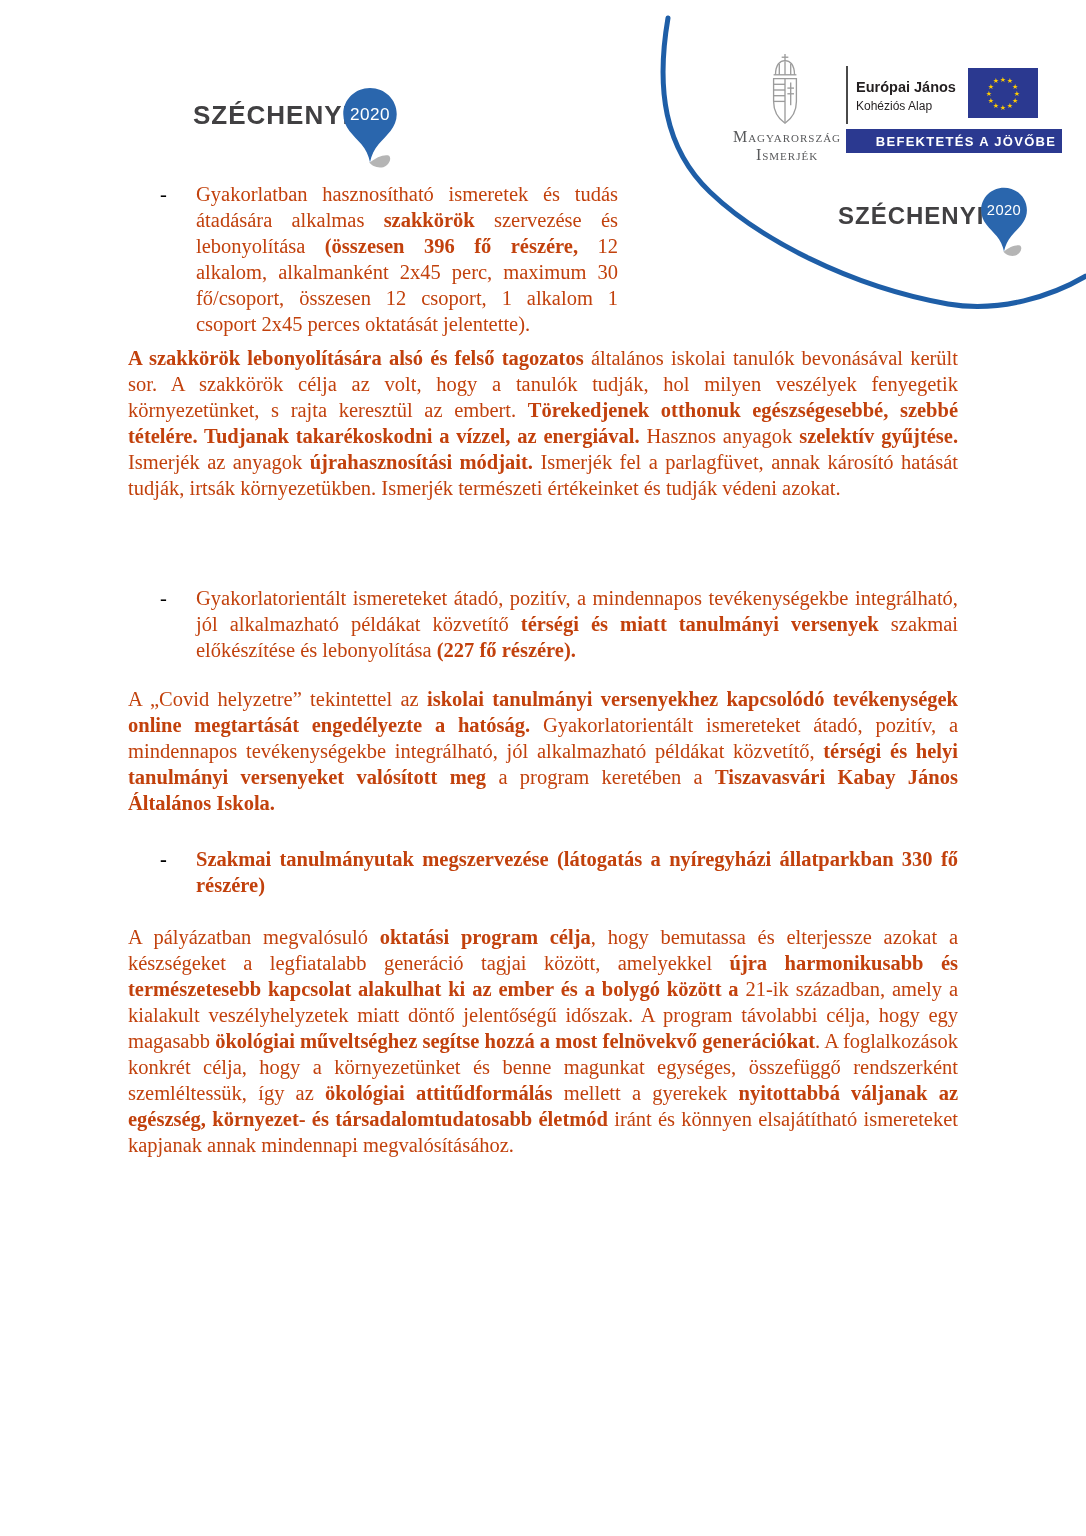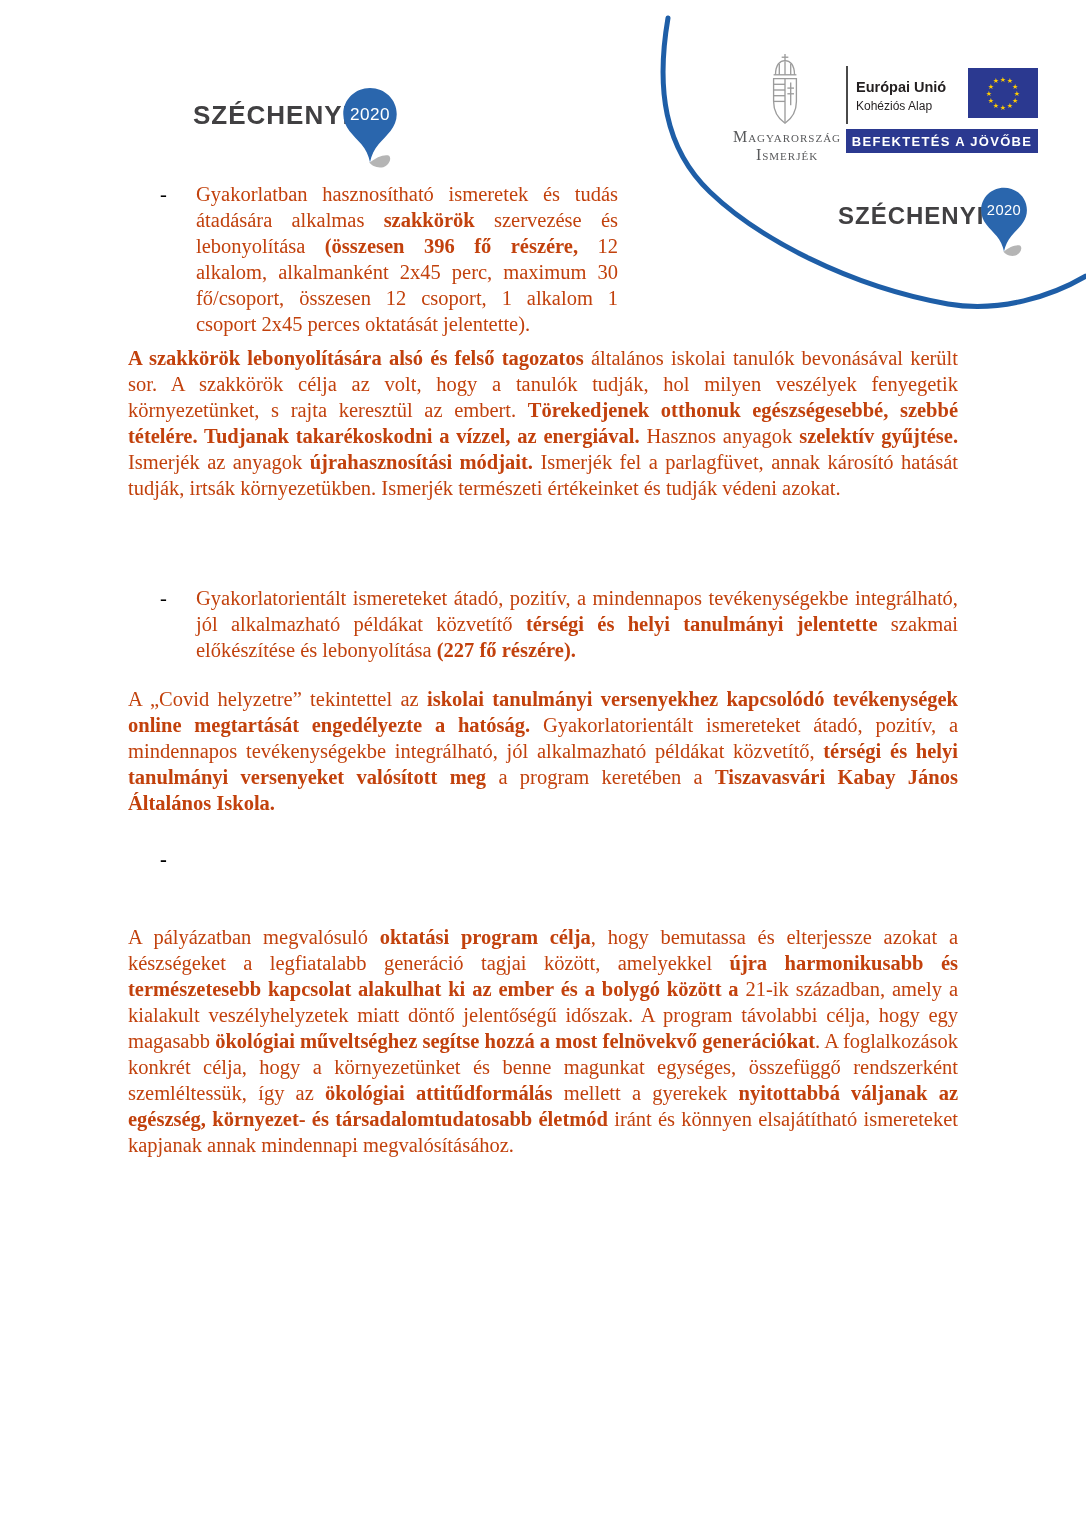--- a/index.html
+++ b/index.html
@@ -26,21 +26,21 @@
     font-family:"Liberation Serif","DejaVu Serif",serif;
     font-variant:small-caps;color:#58595b;text-align:center;
     font-size:16px;line-height:18px;letter-spacing:1px;
   }
   .eu-label{font-family:"Liberation Sans","DejaVu Sans",sans-serif;color:#231f20;}
   .eu-label .l1{font-weight:bold;font-size:14.5px;line-height:19px;}
   .eu-label .l2{font-size:12px;line-height:19px;}
   .banner{
     font-family:"Liberation Sans","DejaVu Sans",sans-serif;font-weight:bold;
     color:#ffffff;display:flex;align-items:center;justify-content:center;
-    font-size:13px;letter-spacing:1.3px;white-space:nowrap;
+    font-size:13px;letter-spacing:1.3px;white-space:nowrap;padding-left:24px;
   }
   .vdivider{width:1.5px;background:#4a4a4a;}
 </style>
 </head>
 <body>
 
 <div id="page">
 
   <div class="abs" style="left:190px;top:86px;width:260px;height:90px;">
     <span class="abs sz-wordmark" style="left:3px;top:14px;font-size:26px;">SZÉCHENYI</span>
@@ -76,21 +76,21 @@
     </g>
   </svg>
   <div class="abs govt-label" style="left:726px;top:128px;width:122px;">
     <div>Magyarország</div>
     <div>Ismerjék</div>
   </div>
 
   <div class="abs vdivider" style="left:846px;top:66px;height:58px;"></div>
 
   <div class="abs eu-label" style="left:856px;top:78px;">
-    <div class="l1">Európai Unió</div>
+    <div class="l1">Európai János</div>
     <div class="l2">Kohéziós Alap</div>
   </div>
 
   <svg class="abs" style="left:968px;top:68px;" width="70" height="50" viewBox="0 0 70 50">
     <rect x="0" y="0" width="70" height="50" fill="#2b3990"></rect>
     <g fill="#ffcc00" font-size="7" font-family="DejaVu Sans, sans-serif" text-anchor="middle">
       <text x="35" y="13.5">★</text>
         <text x="42" y="15.4">★</text>
         <text x="47.1" y="20.5">★</text>
       <text x="49" y="27.5">★</text>
@@ -115,21 +115,22 @@
       <text x="30" y="36" text-anchor="middle" fill="#ffffff" font-family="Liberation Sans, DejaVu Sans, sans-serif" font-size="18" font-weight="400" letter-spacing="0.5">2020</text>
     </svg>
   </div>
 
   <span class="abs marker" style="left:160px;top:181px;">-</span>
   <div class="abs bodytext" style="left:196px;top:181px;width:422px;"><span>Gyakorlatban hasznosítható ismeretek és tudás átadására alkalmas </span><span class="b">szakkörök</span><span> szervezése és lebonyolítása </span><span class="b">(összesen 396 fő részére,</span><span> 12 alkalom, alkalmanként 2x45 perc, maximum 30 fő/csoport, összesen 12 csoport, 1 alkalom 1 csoport 2x45 perces oktatását jelentette).</span></div>
 
   <div class="abs bodytext" style="left:128px;top:345px;width:830px;"><span class="b">A szakkörök lebonyolítására alsó és felső tagozatos</span><span> általános iskolai tanulók bevonásával került sor. A szakkörök célja az volt, hogy a tanulók tudják, hol milyen veszélyek fenyegetik környezetünket, s rajta keresztül az embert. </span><span class="b">Törekedjenek otthonuk egészségesebbé, szebbé tételére. Tudjanak takarékoskodni a vízzel, az energiával.</span><span> Hasznos anyagok </span><span class="b">szelektív gyűjtése.</span><span> Ismerjék az anyagok </span><span class="b">újrahasznosítási módjait.</span><span> Ismerjék fel a parlagfüvet, annak károsító hatását tudják, irtsák környezetükben. Ismerjék természeti értékeinket és tudják védeni azokat.</span></div>
 
   <span class="abs marker" style="left:160px;top:585px;">-</span>
-  <div class="abs bodytext" style="left:196px;top:585px;width:762px;"><span>Gyakorlatorientált ismereteket átadó, pozitív, a mindennapos tevékenységekbe integrálható, jól alkalmazható példákat közvetítő </span><span class="b">térségi és helyi tanulmányi jelentette</span><span> szakmai előkészítése és lebonyolítása </span><span class="b">(227 fő részére).</span></div>
+  <div class="abs bodytext" style="left:196px;top:585px;width:762px;"><span>Gyakorlatorientált ismereteket átadó, pozitív, a mindennapos tevékenységekbe integrálható, jól alkalmazható példákat közvetítő </span><span class="b">térségi és miatt tanulmányi versenyek</span><span> szakmai előkészítése és lebonyolítása </span><span class="b">(227 fő részére).</span></div>
 
   <div class="abs bodytext" style="left:128px;top:686px;width:830px;"><span>A „Covid helyzetre” tekintettel az </span><span class="b">iskolai tanulmányi versenyekhez kapcsolódó tevékenységek online megtartását engedélyezte a hatóság.</span><span> Gyakorlatorientált ismereteket átadó, pozitív, a mindennapos tevékenységekbe integrálható, jól alkalmazható példákat közvetítő, </span><span class="b">térségi és helyi tanulmányi versenyeket valósított meg</span><span> a program keretében a </span><span class="b">Tiszavasvári Kabay János Általános Iskola.</span></div>
 
   <span class="abs marker bold" style="left:160px;top:846px;">-</span>
+  <div class="abs bodytext" style="left:196px;top:846px;width:762px;"><span class="b">Szakmai tanulmányutak megszervezése (látogatás a nyíregyházi állatparkban 330 fő részére)</span></div>
 
   <div class="abs bodytext" style="left:128px;top:924px;width:830px;"><span>A pályázatban megvalósuló </span><span class="b">oktatási program célja</span><span>, hogy bemutassa és elterjessze azokat a készségeket a legfiatalabb generáció tagjai között, amelyekkel </span><span class="b">újra harmonikusabb és természetesebb kapcsolat alakulhat ki az ember és a bolygó között a</span><span> 21-ik században, amely a kialakult veszélyhelyzetek miatt döntő jelentőségű időszak. A program távolabbi célja, hogy egy magasabb </span><span class="b">ökológiai műveltséghez segítse hozzá a most felnövekvő generációkat</span><span>. A foglalkozások konkrét célja, hogy a környezetünket és benne magunkat egységes, összefüggő rendszerként szemléltessük, így az </span><span class="b">ökológiai attitűdformálás</span><span> mellett a gyerekek </span><span class="b">nyitottabbá váljanak az egészség, környezet- és társadalomtudatosabb életmód</span><span> iránt és könnyen elsajátítható ismereteket kapjanak annak mindennapi megvalósításához.</span></div>
 
 </div>
 
 </body></html>

